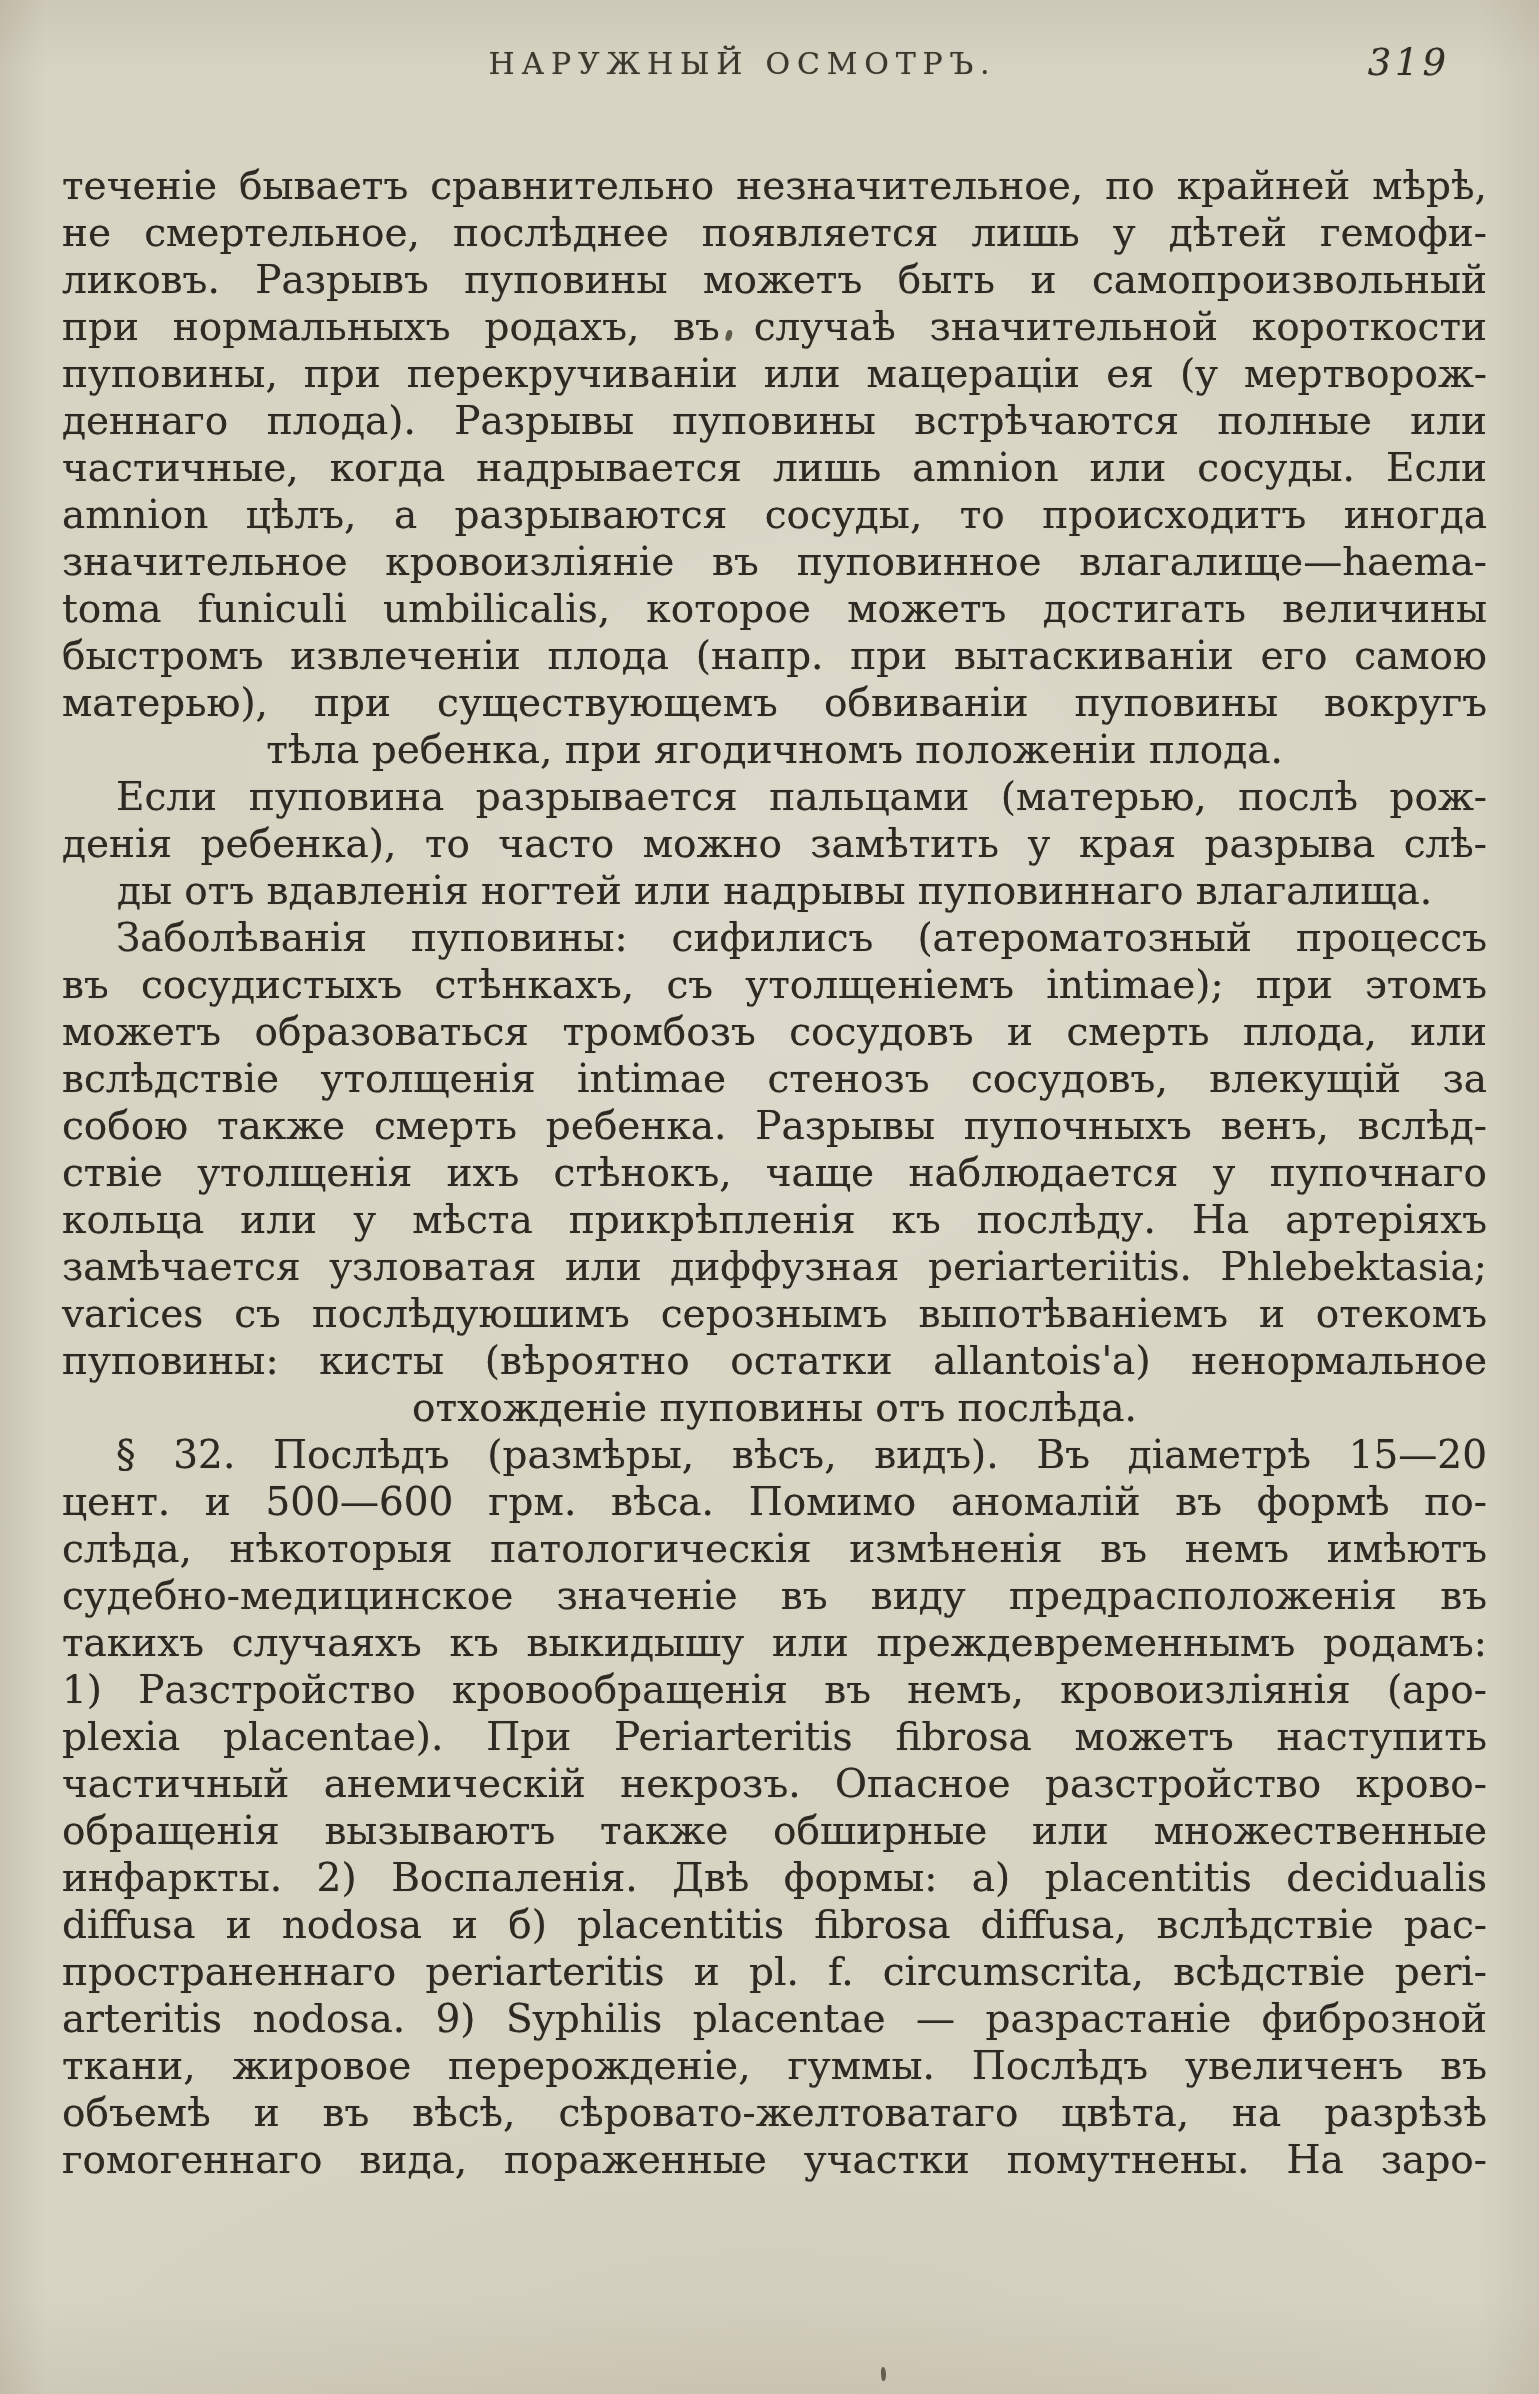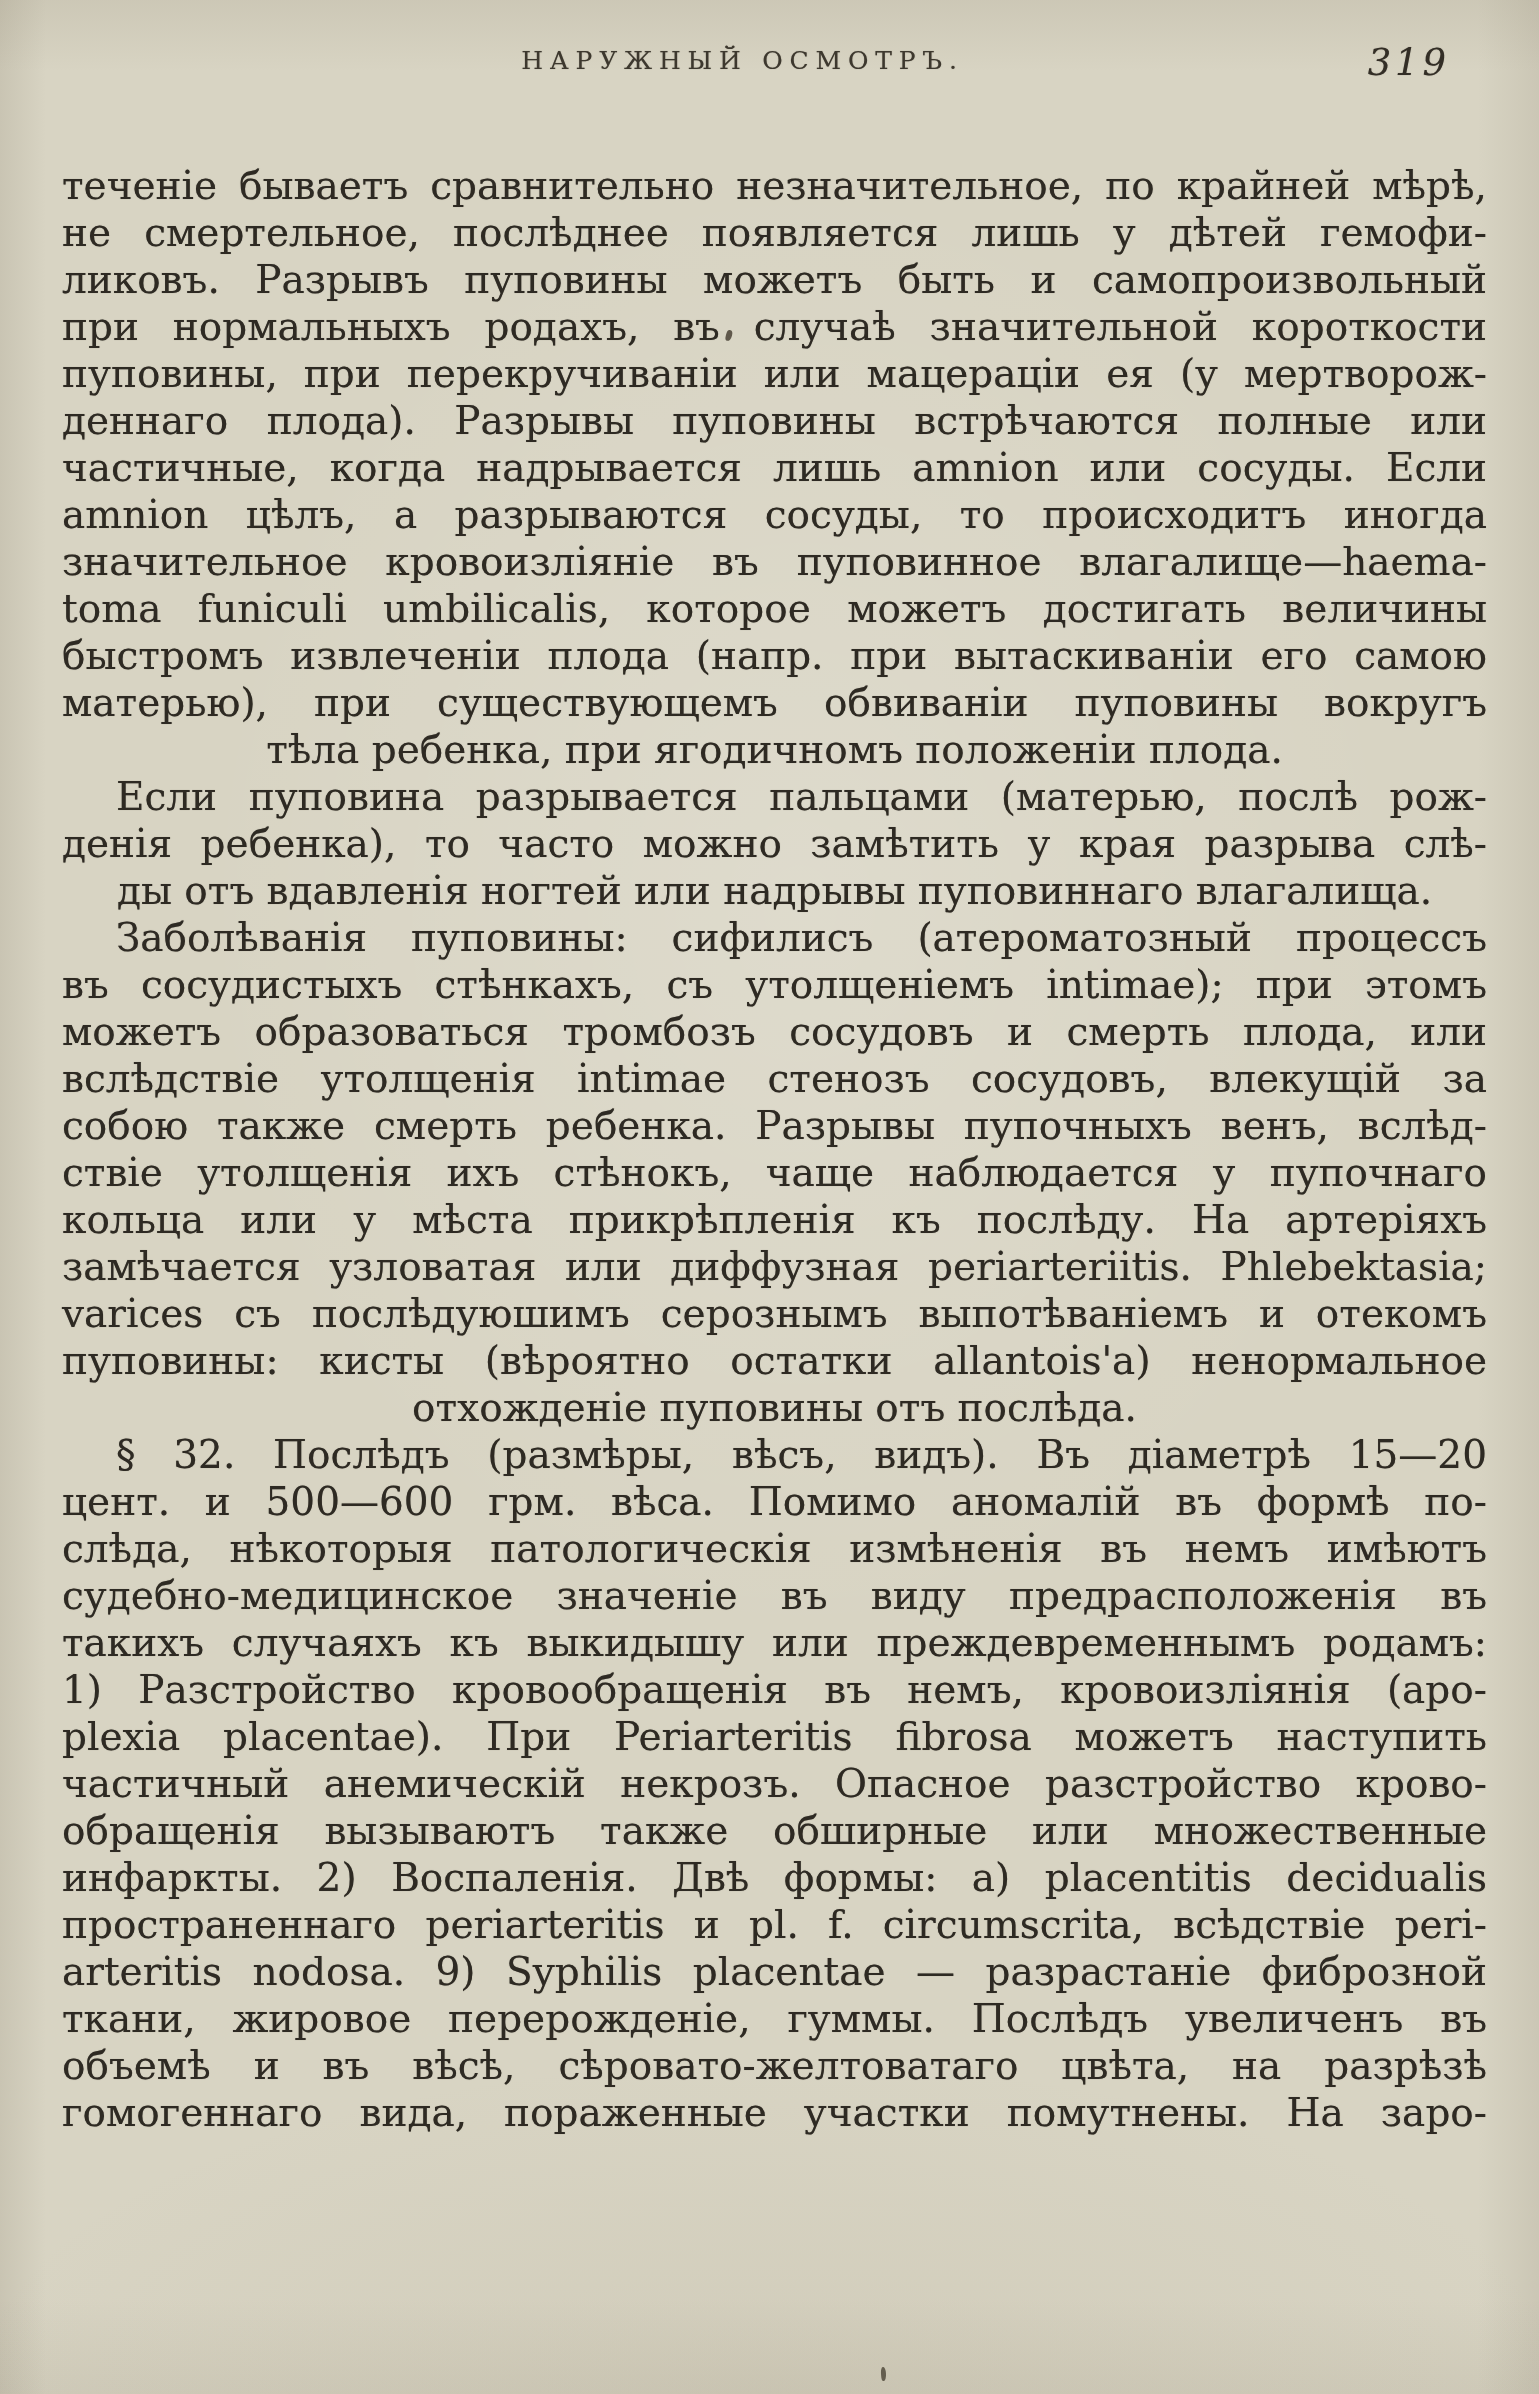--- a/index.html
+++ b/index.html
@@ -26,21 +26,21 @@
     position: relative;
     padding-top: 48px;
     height: 58px;
   }
   .head-title {
     position: absolute;
     left: 62px;
     right: 116px;
     top: 46px;
     text-align: center;
-    font-size: 25px;
+    font-size: 30px;
     letter-spacing: 6.8px;
     color: #3d382e;
     text-shadow: 0 0 1px rgba(61,56,46,0.45);
     white-space: nowrap;
   }
   .page-num {
     position: absolute;
     right: 89px;
     top: 41px;
     font-size: 37px;
@@ -136,20 +136,21 @@
       <div class="line j ind">§ 32. Послѣдъ (размѣры, вѣсъ, видъ). Въ діаметрѣ 15—20</div>
       <div class="line j">цент. и 500—600 грм. вѣса. Помимо аномалій въ формѣ по-</div>
       <div class="line j">слѣда, нѣкоторыя патологическія измѣненія въ немъ имѣютъ</div>
       <div class="line j">судебно-медицинское значеніе въ виду предрасположенія въ</div>
       <div class="line j">такихъ случаяхъ къ выкидышу или преждевременнымъ родамъ:</div>
       <div class="line j">1) Разстройство кровообращенія въ немъ, кровоизліянія (apo-</div>
       <div class="line j">plexia placentae). При Periarteritis fibrosa можетъ наступить</div>
       <div class="line j">частичный анемическій некрозъ. Опасное разстройство крово-</div>
       <div class="line j">обращенія вызываютъ также обширные или множественные</div>
       <div class="line j">инфаркты. 2) Воспаленія. Двѣ формы: a) placentitis decidualis</div>
+      <div class="line j">diffusa и nodosa и б) placentitis fibrosa diffusa, вслѣдствіе рас-</div>
       <div class="line j">пространеннаго periarteritis и pl. f. circumscrita, всѣдствіе peri-</div>
       <div class="line j">arteritis nodosa. 9) Syphilis placentae — разрастаніе фиброзной</div>
       <div class="line j">ткани, жировое перерожденіе, гуммы. Послѣдъ увеличенъ въ</div>
       <div class="line j">объемѣ и въ вѣсѣ, сѣровато-желтоватаго цвѣта, на разрѣзѣ</div>
       <div class="line j">гомогеннаго вида, пораженные участки помутнены. На заро-</div>
     </div>
 
   <div class="speck speck-1"></div>
   <div class="speck speck-2"></div>
 </div>

